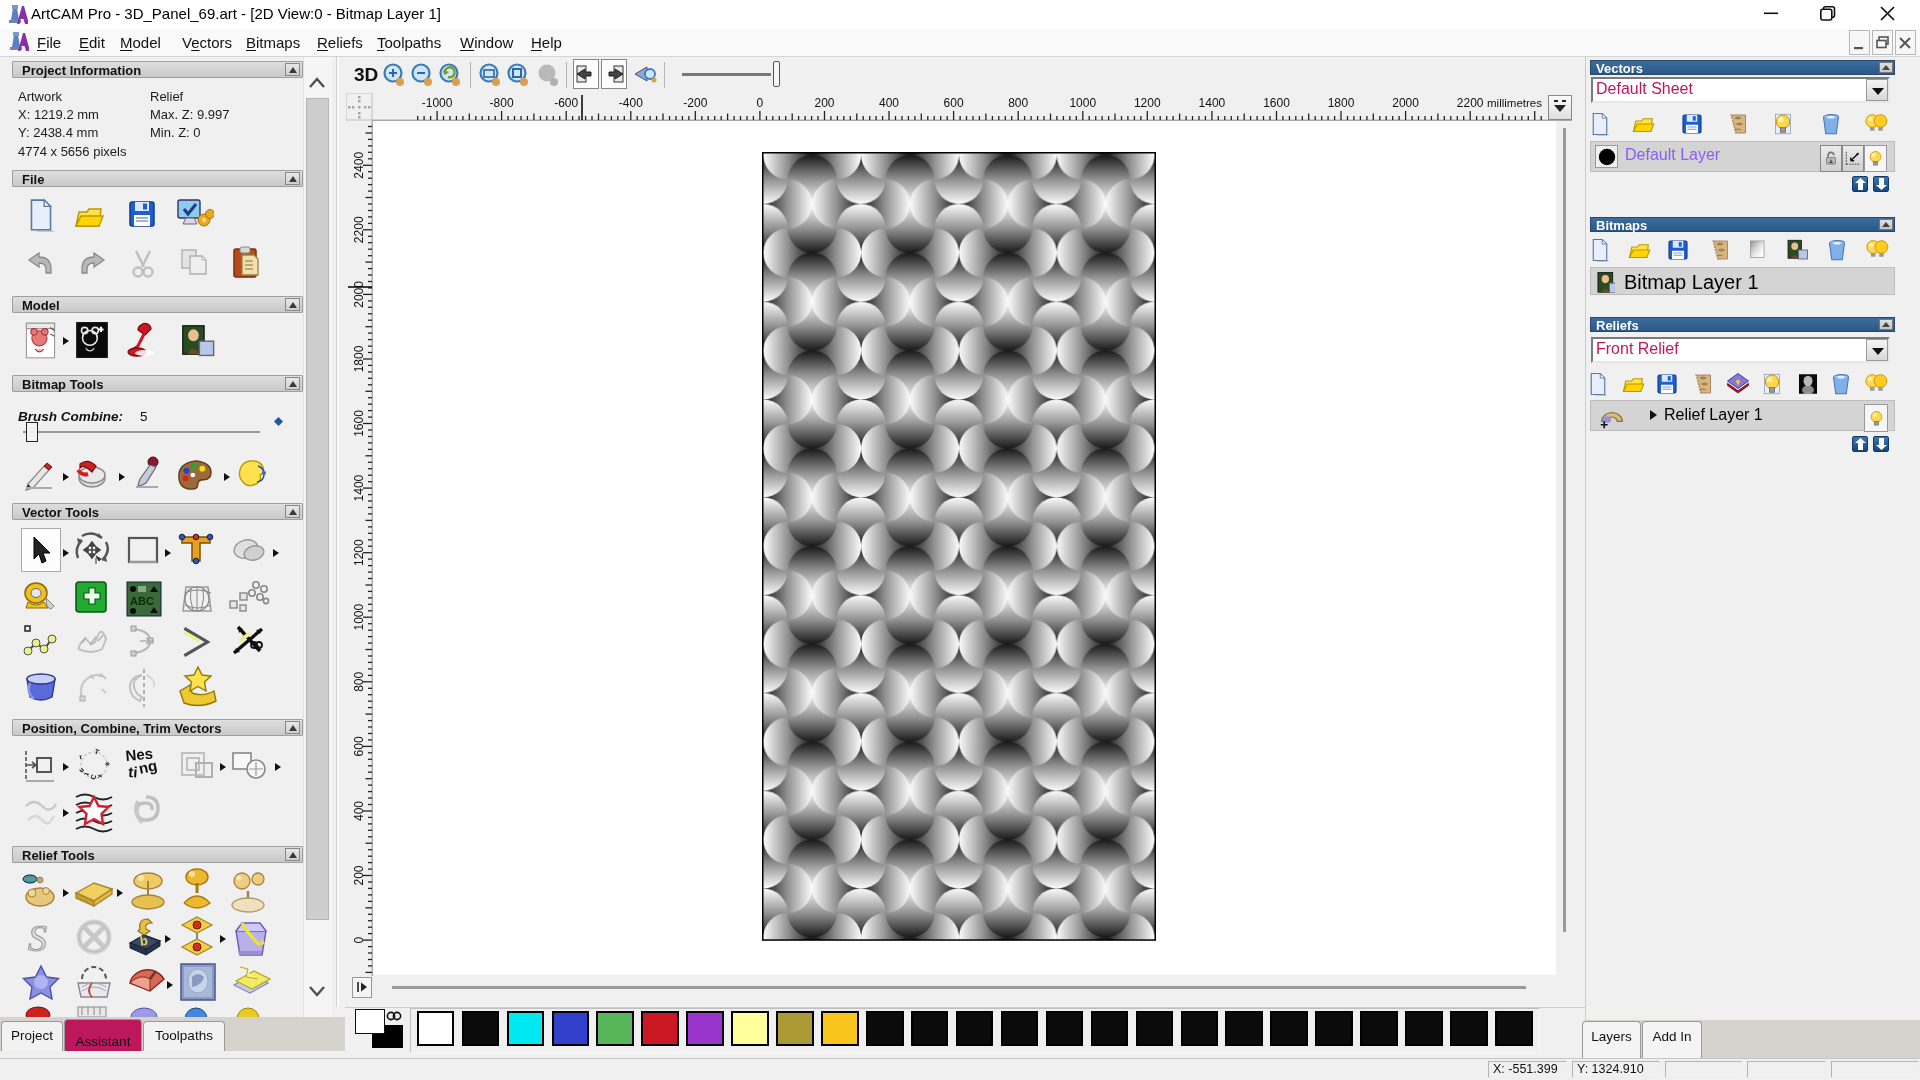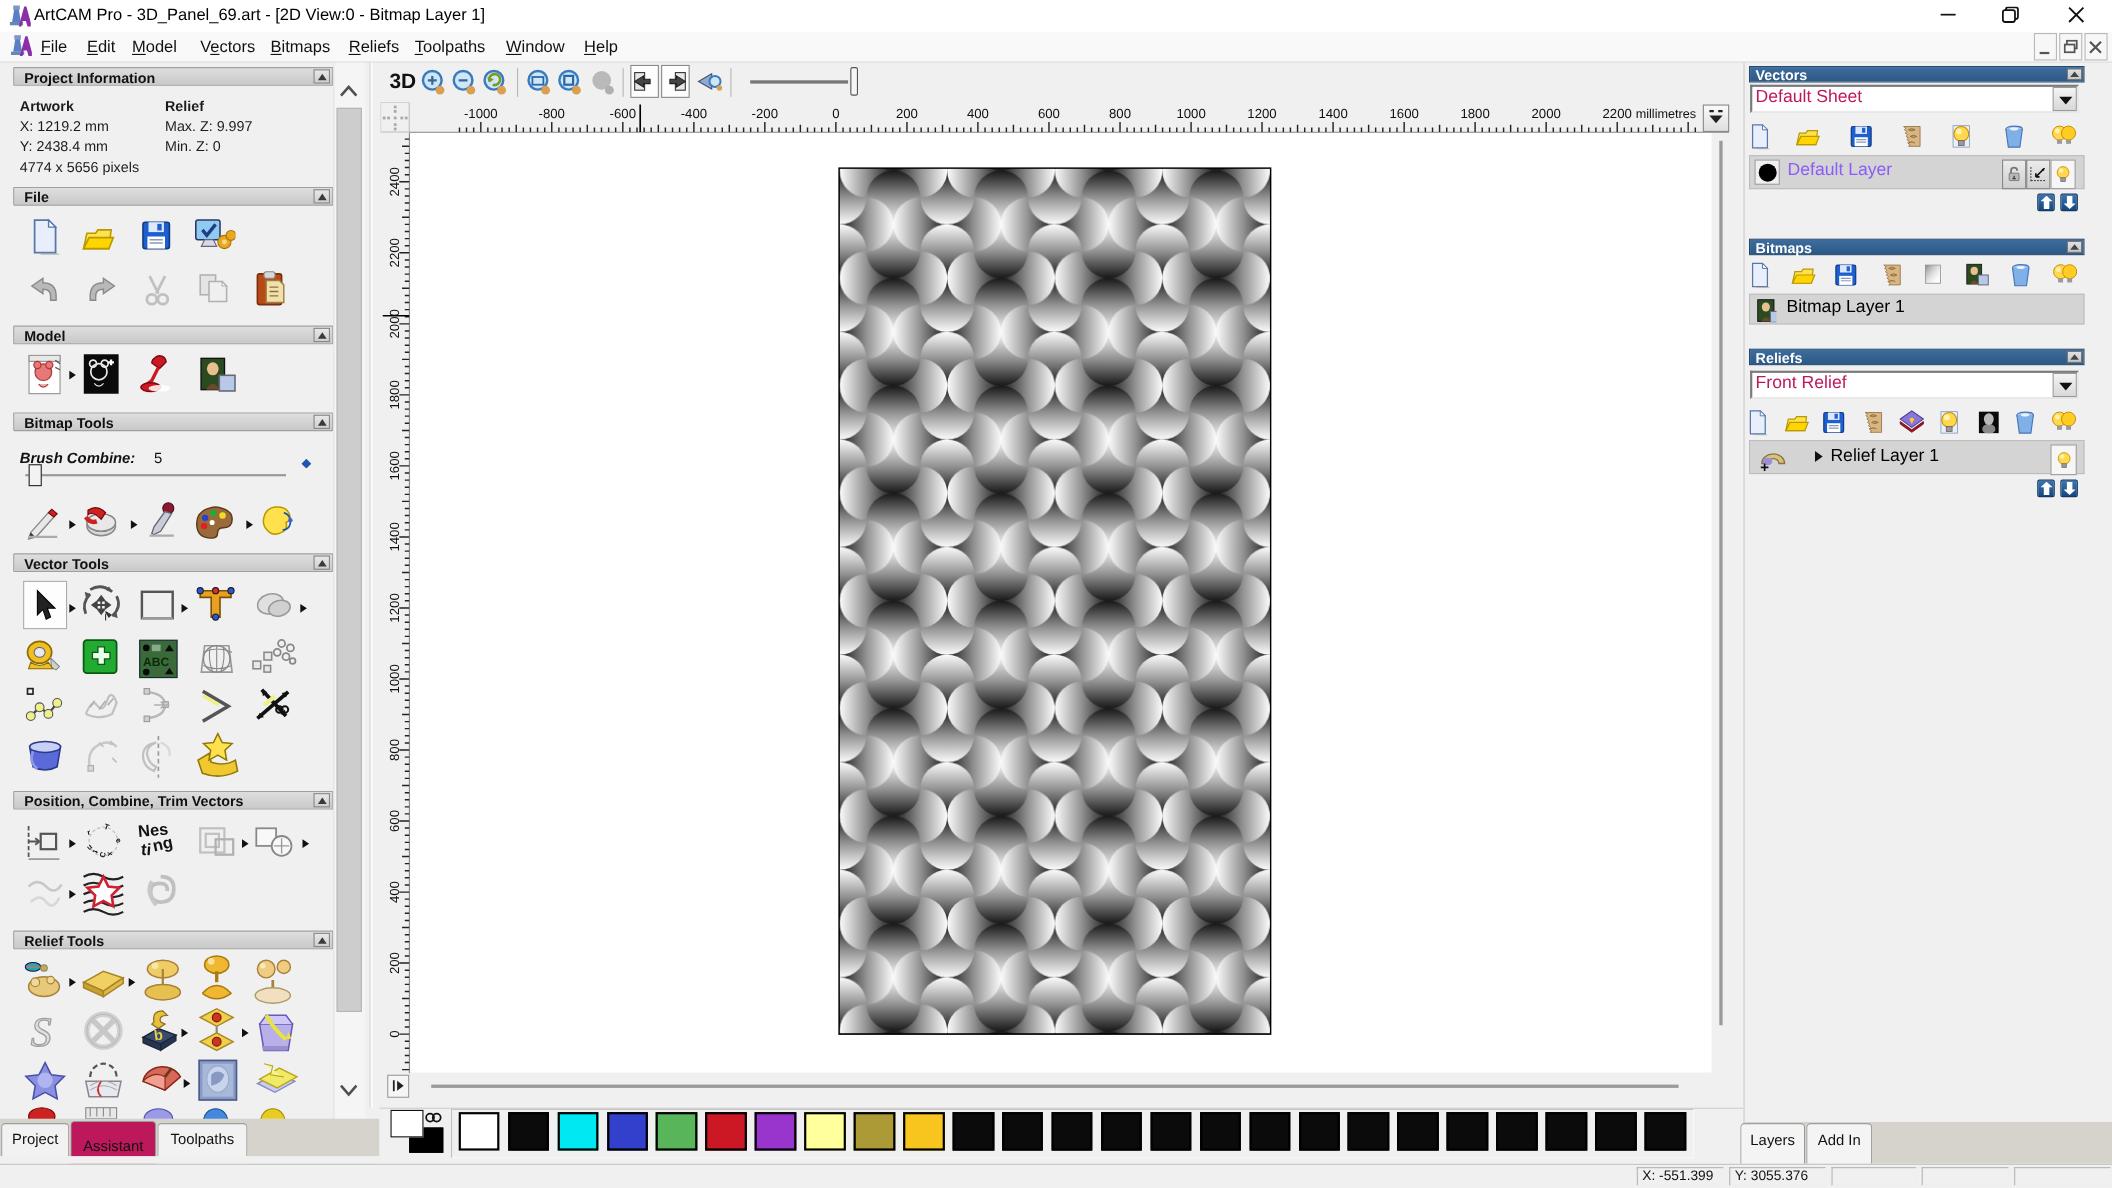--- a/index.html
+++ b/index.html
@@ -7,21 +7,21 @@
 #titletext{position:absolute;left:31px;top:5px;font-size:15px;color:#000000;white-space:pre}
 #menubar{position:absolute;left:0;top:29px;width:1920px;height:28px;background:#f9f9f9;border-bottom:1px solid #d5d5d5}
 .menuitem{position:absolute;top:5px;font-size:15px;color:#111}
 .menuitem u{text-decoration:underline;text-underline-offset:2px}
 #leftpanel{position:absolute;left:0;top:57px;width:345px;height:1023px;background:#f0f0f0}
 .schdr{position:absolute;left:12px;width:291px;height:17px;background:linear-gradient(#dedede,#c9c9c9);border:1px solid #9f9f9f;border-radius:1px}
 .schdr .t{position:absolute;left:9px;top:1px;font-size:13px;font-weight:bold;color:#111}
 .collb{position:absolute;right:2px;top:1px;width:15px;height:13px;background:linear-gradient(#e8e8e8,#cfcfcf);border:1px solid #888;}
 .collb:after{content:"";position:absolute;left:3px;top:3px;border-left:4px solid transparent;border-right:4px solid transparent;border-bottom:6px solid #3a3a3a}
 .pinfo{font-size:13px;color:#1c1c1c}
-.pinfo b{font-weight:bold}
+.pinfo b{font-weight:normal}
 #rightpanel{position:absolute;left:1585px;top:57px;width:335px;height:1023px;background:#f0f0f0;border-left:1px solid #cccccc}
 .bluehdr{position:absolute;left:4px;width:305px;height:15px;background:linear-gradient(#3d6d9e,#2c5884);border:1px solid #24496e}
 .bluehdr .t{position:absolute;left:5px;top:0px;font-size:13px;font-weight:bold;color:#fff}
 .bluehdr .cb{position:absolute;right:1px;top:1px;width:14px;height:11px;background:linear-gradient(#e0e0e0,#c6c6c6);border:1px solid #777}
 .bluehdr .cb:after{content:"";position:absolute;left:2px;top:2px;border-left:4px solid transparent;border-right:4px solid transparent;border-bottom:5px solid #444}
 .combo{position:absolute;left:5px;width:299px;height:26px;background:#fff;border:2px solid;border-color:#7a7a7a #e8e8e8 #e8e8e8 #7a7a7a}
 .combo .t{position:absolute;left:3px;top:1px;font-size:16px;color:#be185d}
 .combo .btn{position:absolute;right:0px;top:0px;width:22px;height:22px;background:linear-gradient(#f4f4f4,#d8d8d8);border:1px solid #999}
 .combo .btn:after{content:"";position:absolute;left:5px;top:8px;border-left:6px solid transparent;border-right:6px solid transparent;border-top:7px solid #111}
 .layerrow{position:absolute;left:4px;width:305px;background:#d4d4d4;border:1px solid #bdbdbd}
@@ -693,21 +693,21 @@
 <div class="abs" style="left:9px;top:88px;width:23px;height:23px;background:#f0f0f0;border:1px solid #999"></div>
 <svg class="abs" style="left:12px;top:91px" width="18" height="18">
       <circle cx="9" cy="9" r="8.2" fill="#000"></circle>
     </svg>
 <div class="abs" style="left:39px;top:89px;font-size:16px;color:#8b5cf6">Default Layer</div>
 <div class="bluehdr" style="top:160px">
       <div class="t">Bitmaps</div>
       <div class="cb"></div>
     </div>
 <div class="layerrow" style="top:210px;height:28px"></div>
-<div class="abs" style="left:38px;top:214px;font-size:16px;color:#000">Bitmap Layer 1</div>
+<div class="abs" style="left:38px;top:214px;font-size:20px;color:#000">Bitmap Layer 1</div>
 <div class="bluehdr" style="top:259.5px">
       <div class="t">Reliefs</div>
       <div class="cb"></div>
     </div>
 <div class="combo" style="top:280px">
       <div class="t">Front Relief</div>
       <div class="btn"></div>
     </div>
 <div class="layerrow" style="top:343px;height:31px"></div>
 <svg class="abs" style="left:63px;top:352px" width="9" height="12" viewBox="0 0 9 12">
@@ -732,21 +732,21 @@
     <path d="M5.5 12 L11 7 H8 V0 H3 V7 H0 Z" fill="#fff"></path>
   </svg>
 <div class="abs" style="left:1586px;top:1020px;width:334px;height:38px;background:#d6d3cd"></div>
 <div class="tab" style="left:1582px;top:1021px;width:59px;height:37px;padding-top:7px;background:#f4f4f4">Layers</div>
 <div class="tab" style="left:1642px;top:1021px;width:60px;height:37px;padding-top:7px;background:#f4f4f4">Add In</div>
 <div class="abs" style="left:336px;top:57px;width:1px;height:950px;background:#d0d0d0"></div>
 <div class="abs" style="left:337px;top:57px;width:2px;height:950px;background:#fafafa"></div>
 <div class="abs" style="left:410px;top:1008px;width:1130px;height:45px;border:1px solid;border-color:#c0c0c0 #f8f8f8 #f8f8f8 #c0c0c0"></div>
 <div id="statusbar"></div>
 <div class="stcell" style="left:1488px;top:1061px;width:79px">X: -551.399</div>
-<div class="stcell" style="left:1572px;top:1061px;width:88px">Y: 3055.376</div>
+<div class="stcell" style="left:1572px;top:1061px;width:88px">Y: 1324.910</div>
 <div class="stcell" style="left:1665px;top:1061px;width:77px"></div>
 <div class="stcell" style="left:1747px;top:1061px;width:79px"></div>
 <div class="stcell" style="left:1831px;top:1061px;width:88px"></div>
 <svg class="abs" style="left:24px;top:198px" width="34" height="36" viewBox="0 0 32 34">
     <path d="M7 2 h12 l6 6 v22 h-18 z" fill="#e8eefc" stroke="#5577aa" stroke-width="1.5"></path>
     <path d="M19 2 l6 6 h-6 z" fill="#ffffff" stroke="#5577aa" stroke-width="1.2"></path>
     <path d="M10 30 h16 l3 2 h-16 z" fill="#99999977"></path>
   </svg>
 <svg class="abs" style="left:74px;top:200px" width="34" height="34" viewBox="0 0 34 34">
     <path d="M2 26 L5 12 h8 l2-3 h12 l-2 17 z" fill="#ffe14d" stroke="#b89a00" stroke-width="1.5"></path>

